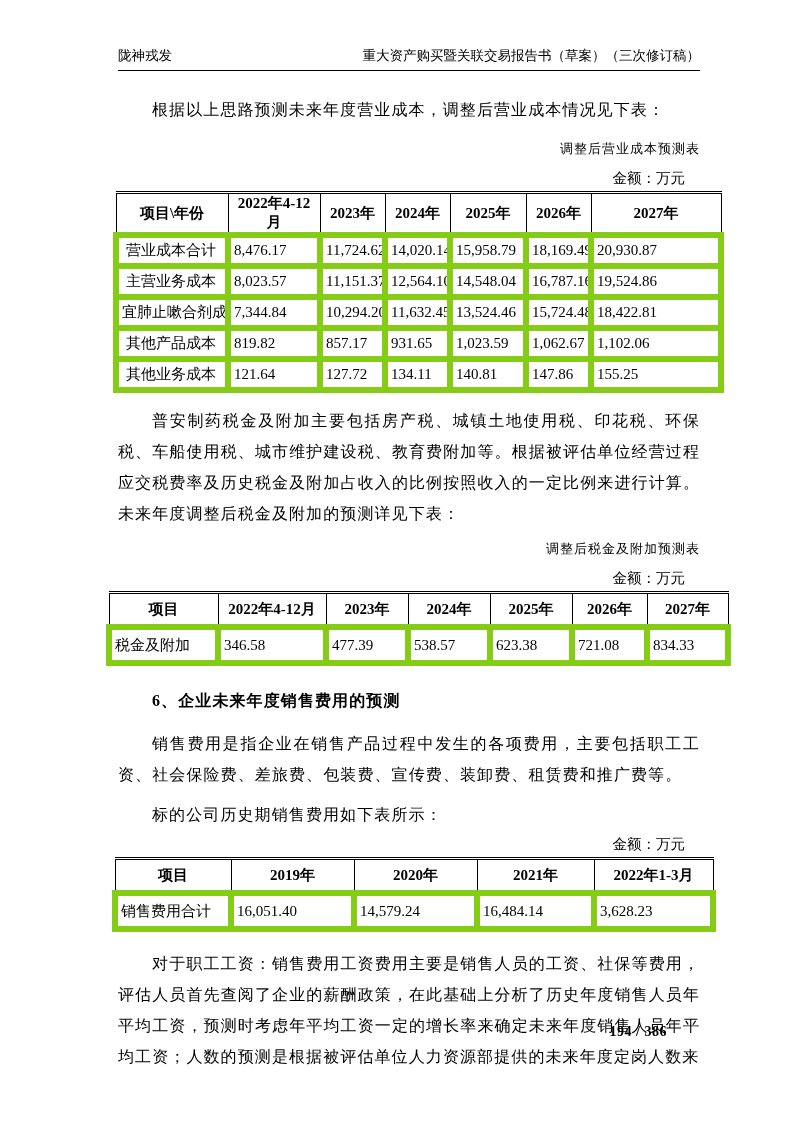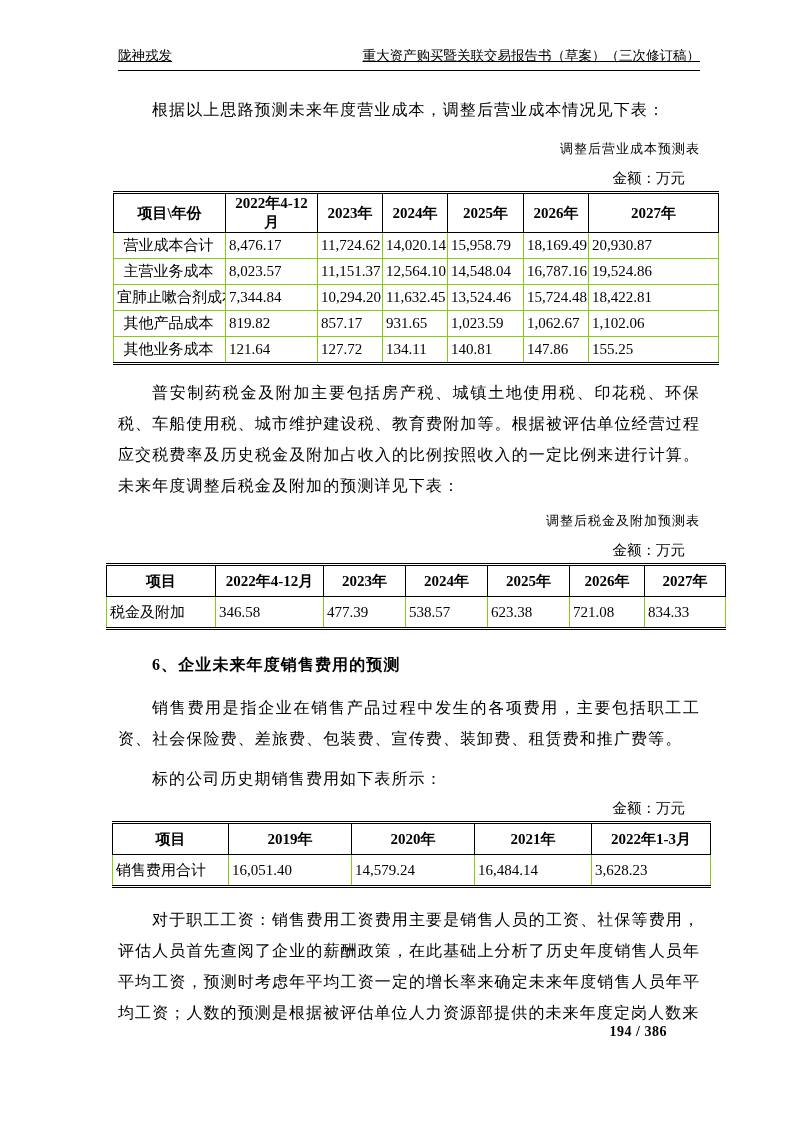--- a/index.html
+++ b/index.html
@@ -12,21 +12,20 @@
     padding:47px 93px 0 118px;
     font-family:"Liberation Serif","DejaVu Serif",serif;
     color:#000;
     overflow:hidden;
   }
   .doc-header {
     display:flex; justify-content:space-between; align-items:flex-end;
     font-size:13.5px; line-height:18px;
     border-bottom:1.5px solid #000;
     padding-bottom:5px;
-    text-decoration:underline;
   }
   .para {
     font-size:16px; letter-spacing:1.1px; line-height:31px;
     text-align:justify; text-justify:inter-ideograph;
     margin:0;
   }
   .indent { text-indent:34px; }
   .p-intro   { margin-top:23px; }
   .table-title {
     font-size:13px; letter-spacing:1px; text-align:right; margin-top:12px; line-height:24px;
@@ -48,21 +47,21 @@
     margin-top:3px;
     border-top:3px double #000; border-bottom:3px double #000;
     border-left:1px solid #000; border-right:1px solid #000;
   }
   .t th {
     font-size:15px; font-weight:bold; text-align:center;
     border:1px solid #000; border-bottom:1.5px solid #000;
     height:30px; padding:0 2px; overflow:hidden;
   }
   .t td {
-    font-size:15px; border:1px solid #84cc16;
+    font-size:15px; border:6px solid #84cc16;
     height:25px; padding:0 5px 0 3px; overflow:hidden; white-space:nowrap;
   }
   .t td.cell-num { }
   .t1 { width:570px; margin-left:-5px; }
   .t1 td.cell-label { text-align:center; }
   .t1 th:nth-child(1){width:107px}.t1 th:nth-child(2){width:87px}
   .t1 th:nth-child(3){width:60px}.t1 th:nth-child(4){width:60px}
   .t1 th:nth-child(5){width:71px}.t1 th:nth-child(6){width:60px}
   .t1 th:nth-child(7){width:125px}
   .t2 { width:580px; margin-left:-12px; }

